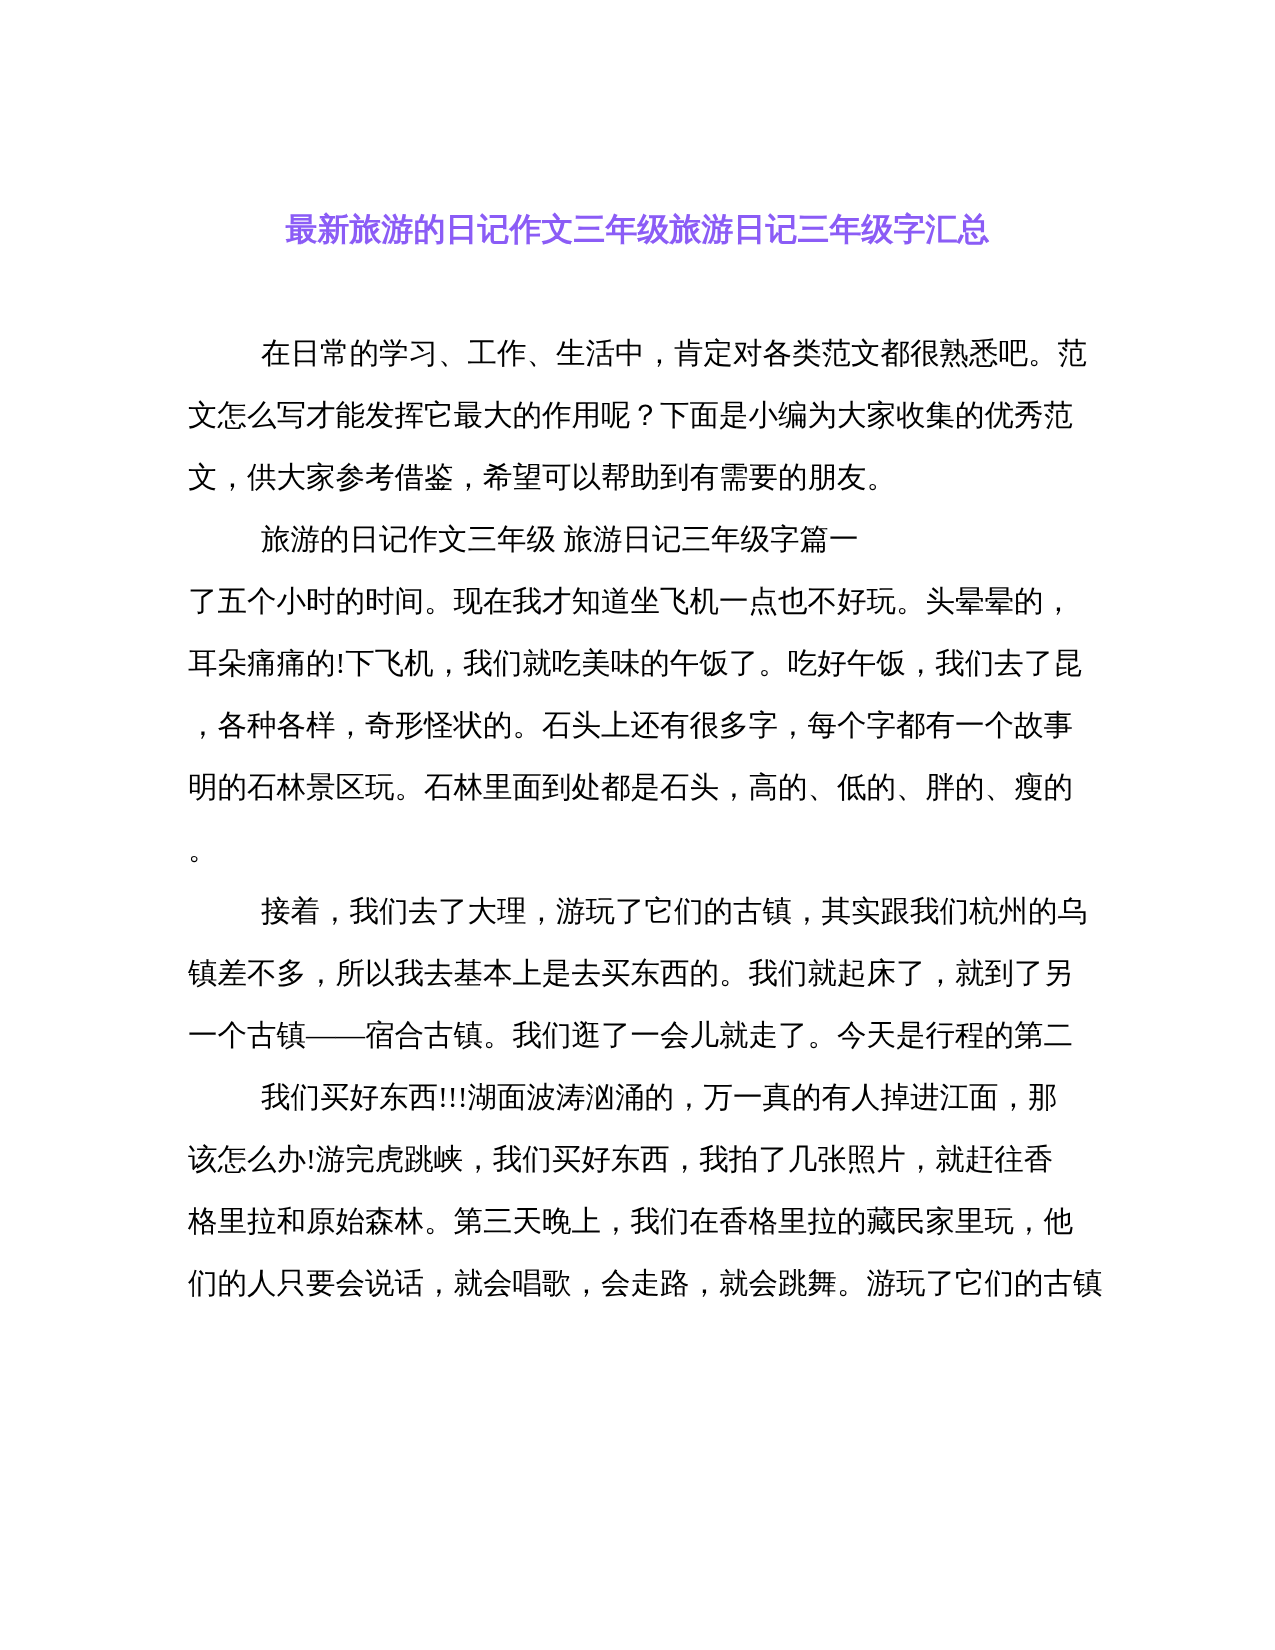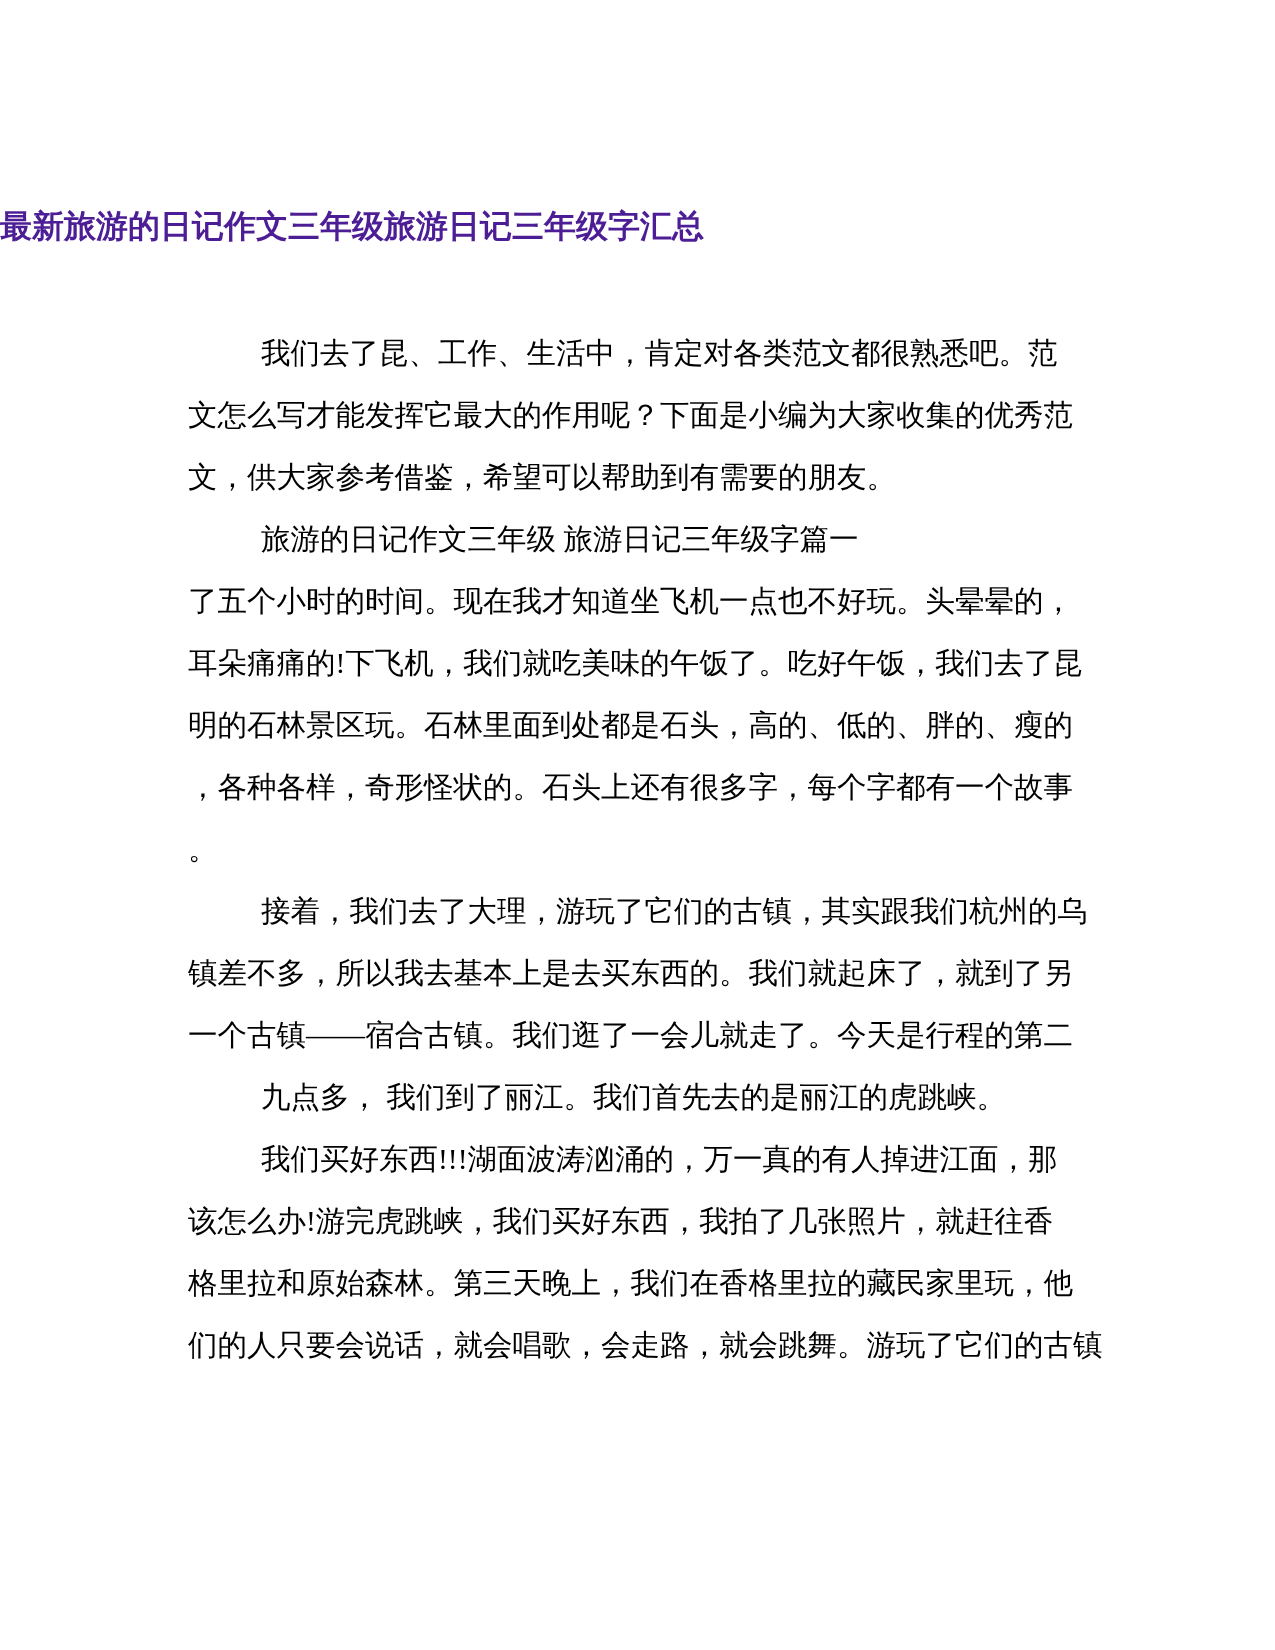--- a/index.html
+++ b/index.html
@@ -12,26 +12,26 @@
     width: 1275px;
     height: 1650px;
     margin: 0 auto;
     background: #ffffff;
     color: #000000;
     overflow: hidden;
   }
   .doc-title {
     margin: 207px 0 0 0;
     padding: 0;
-    text-align: left;
-    font-family: Liberation Mono, monospace;
+    text-align: center;
+    font-family: Liberation Sans, sans-serif;
     font-size: 32px;
     line-height: 44px;
     font-weight: 700;
-    color: #4c1d95;
+    color: #8b5cf6;
     white-space: pre;
   }
   .content {
     margin: 71px 0 0 188px;
     width: 889px;
     font-family: "Liberation Serif", "DejaVu Serif", serif;
     font-size: 29.5px;
     line-height: 62px;
     color: #000000;
   }
@@ -47,41 +47,38 @@
     padding-left: 73px;
   }
 </style>
 </head>
 <body>
 
 <div class="page">
   <h1 class="doc-title">最新旅游的日记作文三年级旅游日记三年级字汇总</h1>
   <div class="content">
       <div class="paragraph">
-        <div class="line indent">我们去了昆、工作、生活中，肯定对各类范文都很熟悉吧。范</div>
+        <div class="line indent">在日常的学习、工作、生活中，肯定对各类范文都很熟悉吧。范</div>
         <div class="line">文怎么写才能发挥它最大的作用呢？下面是小编为大家收集的优秀范</div>
         <div class="line">文，供大家参考借鉴，希望可以帮助到有需要的朋友。</div>
       </div>
       <div class="paragraph">
         <div class="line indent">旅游的日记作文三年级 旅游日记三年级字篇一</div>
       </div>
       <div class="paragraph">
         <div class="line">了五个小时的时间。现在我才知道坐飞机一点也不好玩。头晕晕的，</div>
         <div class="line">耳朵痛痛的!下飞机，我们就吃美味的午饭了。吃好午饭，我们去了昆</div>
+        <div class="line">，各种各样，奇形怪状的。石头上还有很多字，每个字都有一个故事</div>
         <div class="line">明的石林景区玩。石林里面到处都是石头，高的、低的、胖的、瘦的</div>
-        <div class="line">，各种各样，奇形怪状的。石头上还有很多字，每个字都有一个故事</div>
         <div class="line">。</div>
       </div>
       <div class="paragraph">
         <div class="line indent">接着，我们去了大理，游玩了它们的古镇，其实跟我们杭州的乌</div>
         <div class="line">镇差不多，所以我去基本上是去买东西的。我们就起床了，就到了另</div>
         <div class="line">一个古镇——宿合古镇。我们逛了一会儿就走了。今天是行程的第二</div>
-      </div>
-      <div class="paragraph">
-        <div class="line indent">九点多， 我们到了丽江。我们首先去的是丽江的虎跳峡。</div>
       </div>
       <div class="paragraph">
         <div class="line indent">我们买好东西!!!湖面波涛汹涌的，万一真的有人掉进江面，那</div>
         <div class="line">该怎么办!游完虎跳峡，我们买好东西，我拍了几张照片，就赶往香</div>
         <div class="line">格里拉和原始森林。第三天晚上，我们在香格里拉的藏民家里玩，他</div>
         <div class="line">们的人只要会说话，就会唱歌，会走路，就会跳舞。游玩了它们的古镇</div>
       </div>
     </div>
 </div>
 

